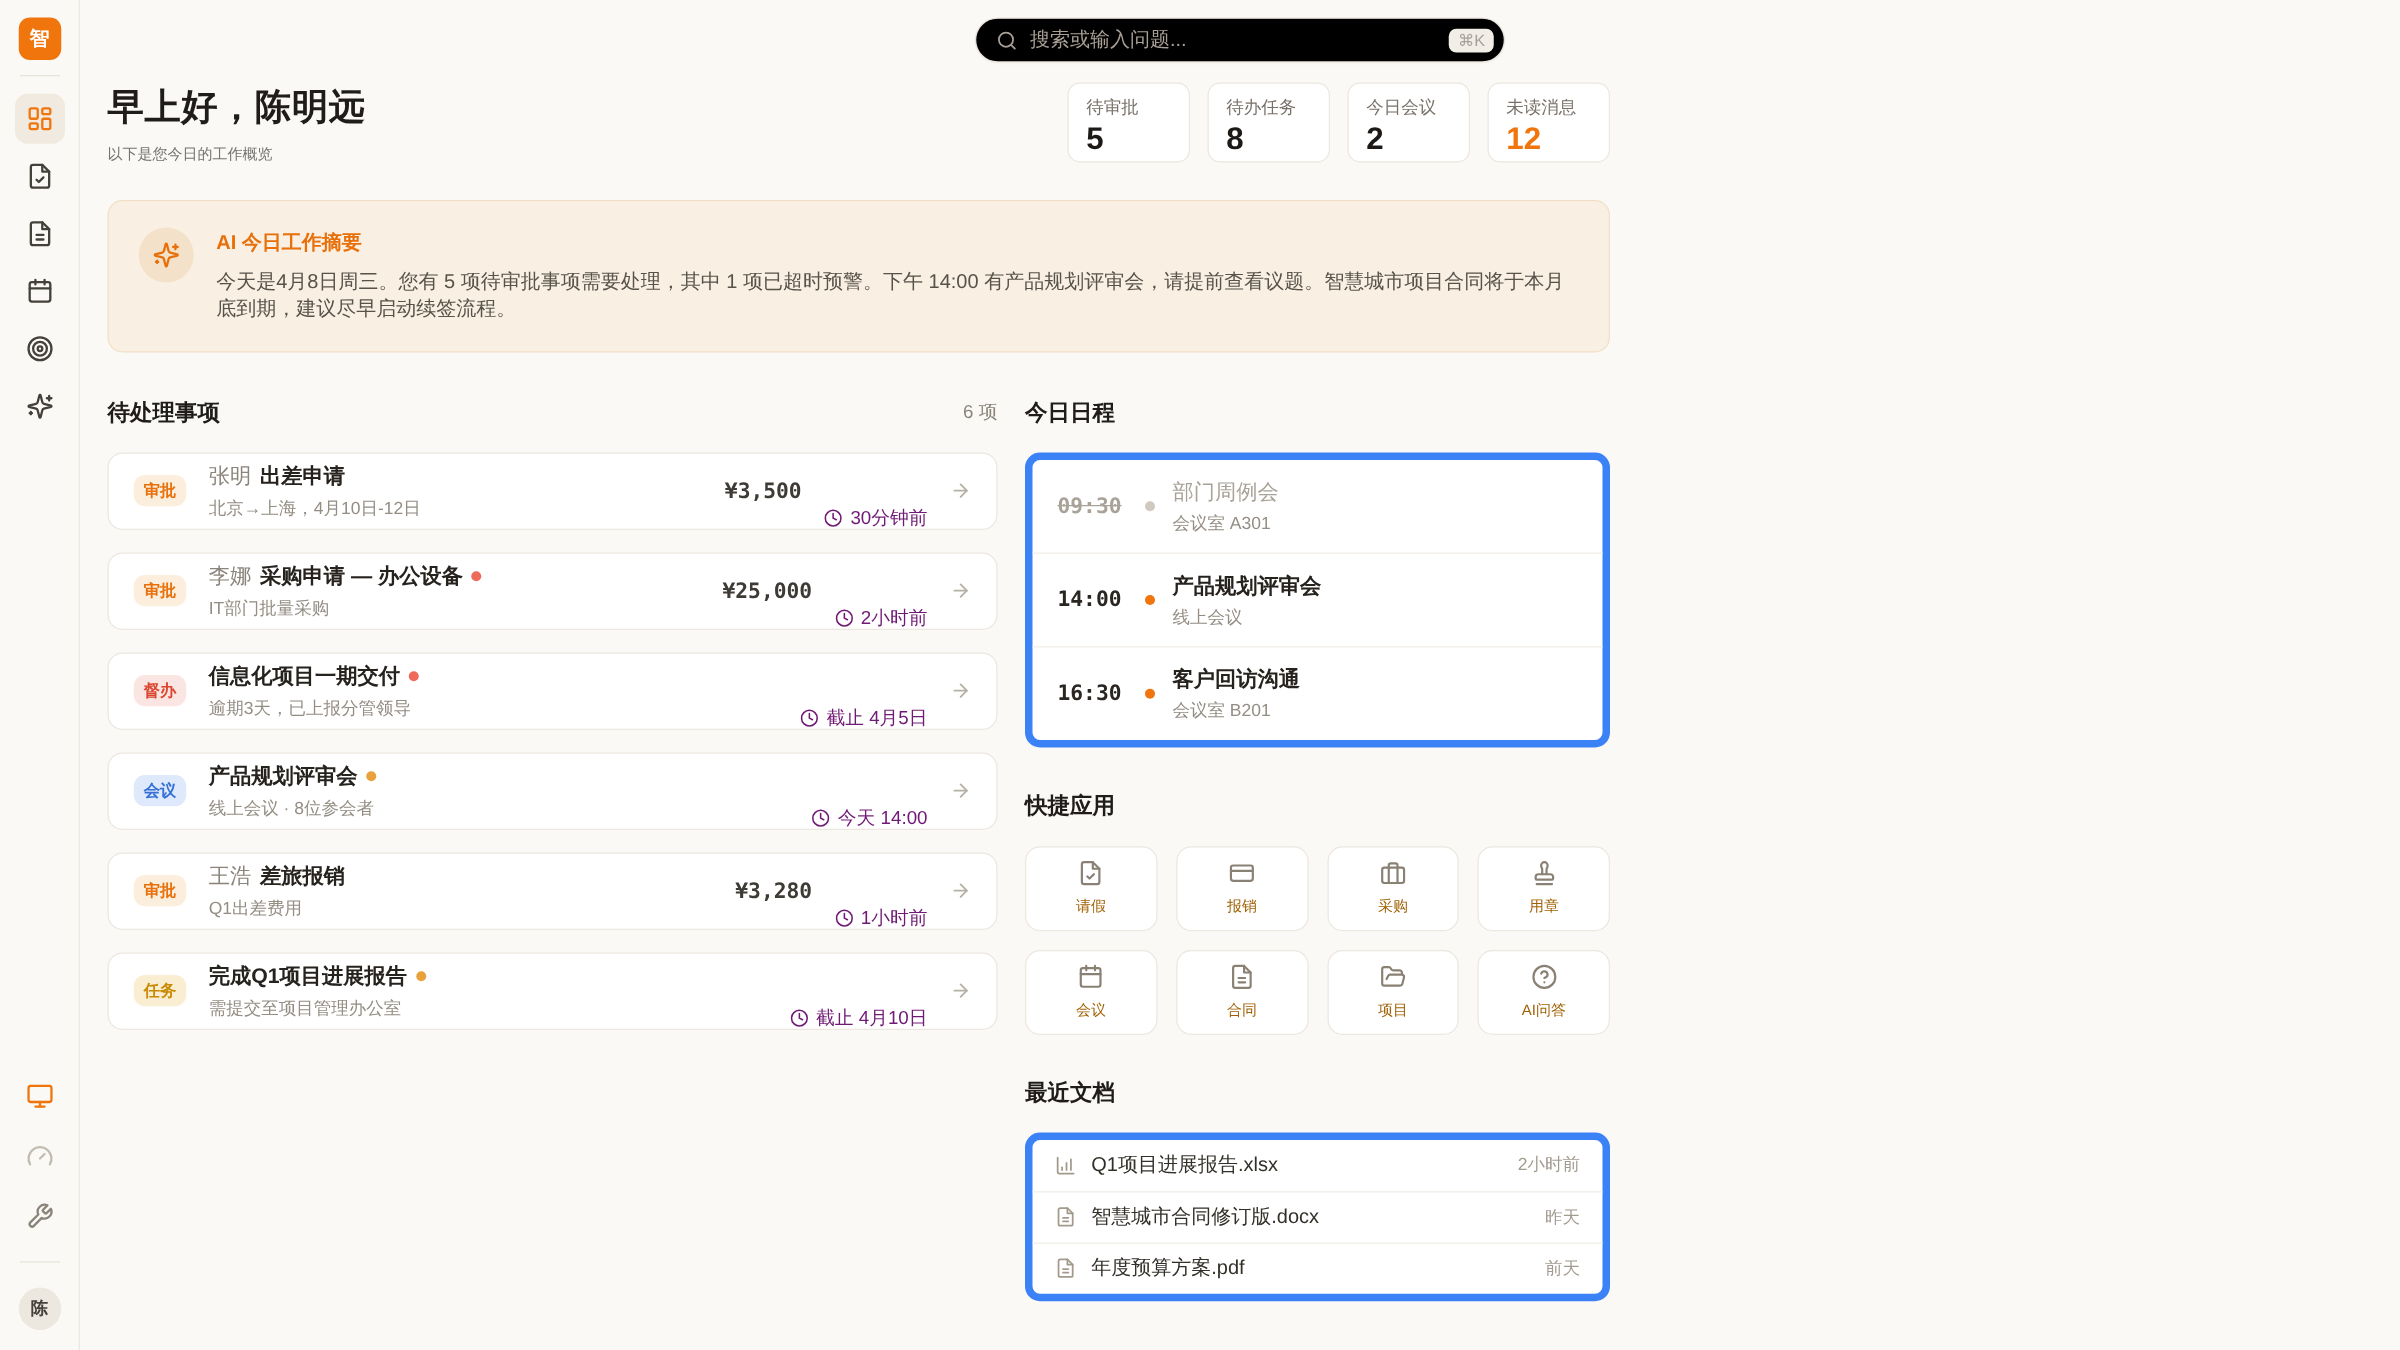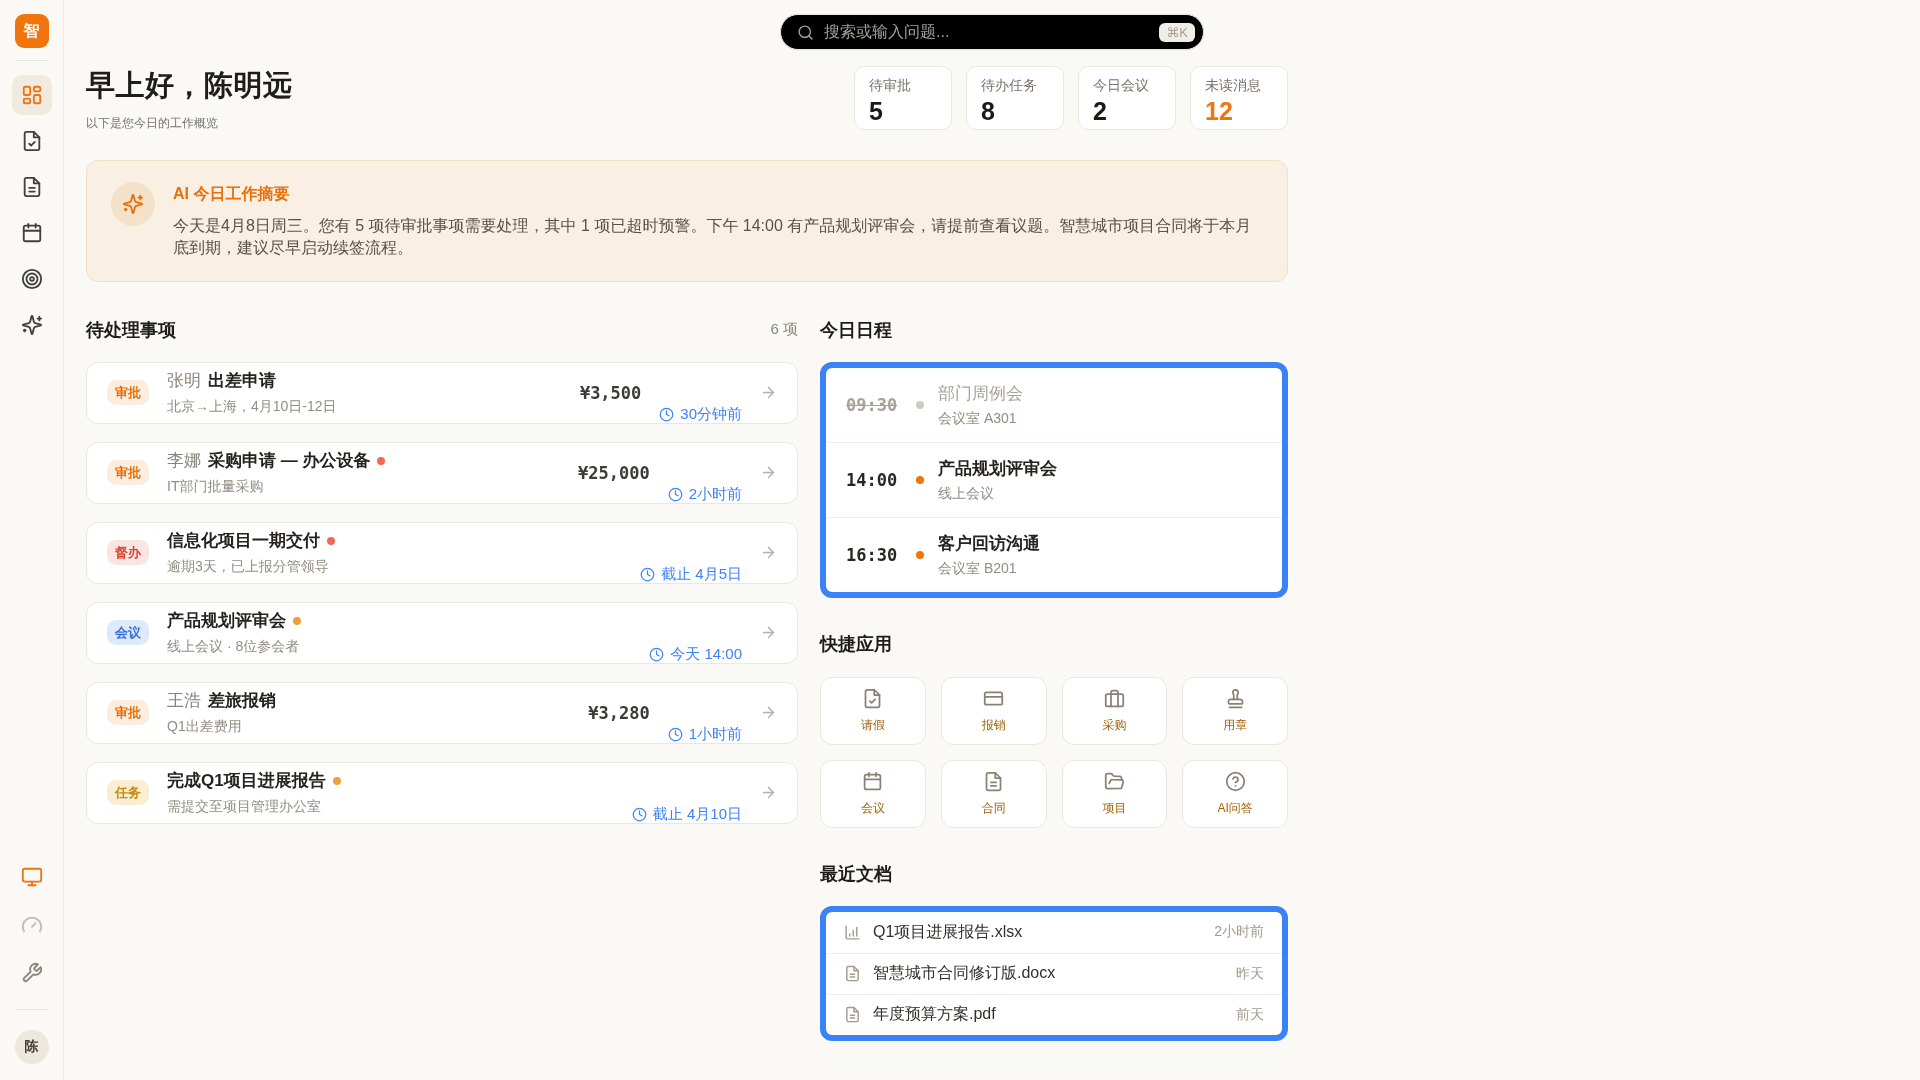--- a/index.html
+++ b/index.html
@@ -115,21 +115,21 @@
   .p-main { flex:1; margin-left:18px; min-width:0; }
   .p-title { display:flex; align-items:center; gap:7px; font-size:17px; }
   .p-name { color:#8A847A; }
   .p-heading { font-weight:bold; color:#26221E; }
   .dot { width:8px; height:8px; border-radius:50%; display:inline-block; }
   .dot-red { background:#EE6A5B; }
   .dot-amber { background:#E9A23B; }
   .p-sub { font-size:14px; color:#938D83; margin-top:6px; }
   .p-meta { display:flex; align-items:center; gap:18px; }
   .p-amount { font-family:"DejaVu Sans Mono",monospace; font-size:17px; font-weight:bold; color:#3E3A35; }
-  .p-time { display:flex; align-items:center; gap:6px; font-size:15px; color:#3b82f6;margin-top:44px; }
+  .p-time { display:flex; align-items:center; gap:6px; font-size:15px; color:#701a75;margin-top:44px; }
   .p-time svg { width:15px; height:15px; }
   .p-arrow { color:#B5AFA4; display:flex; }
   .p-arrow svg { width:17px; height:17px; }
 
   
   .card { background:#fff; border:6px solid #3b82f6; border-radius:12px; }
   .s-card { margin-top:20px; }
   .s-row { display:flex; align-items:center; padding:14px 20px; gap:14px; min-height:61px; cursor:pointer; }
   .s-row + .s-row { border-top:1px solid #F1EDE6; }
   .s-time { font-family:"DejaVu Sans Mono",monospace; font-size:17px; font-weight:bold; color:#2A2622; width:56px; flex:0 0 auto; }

